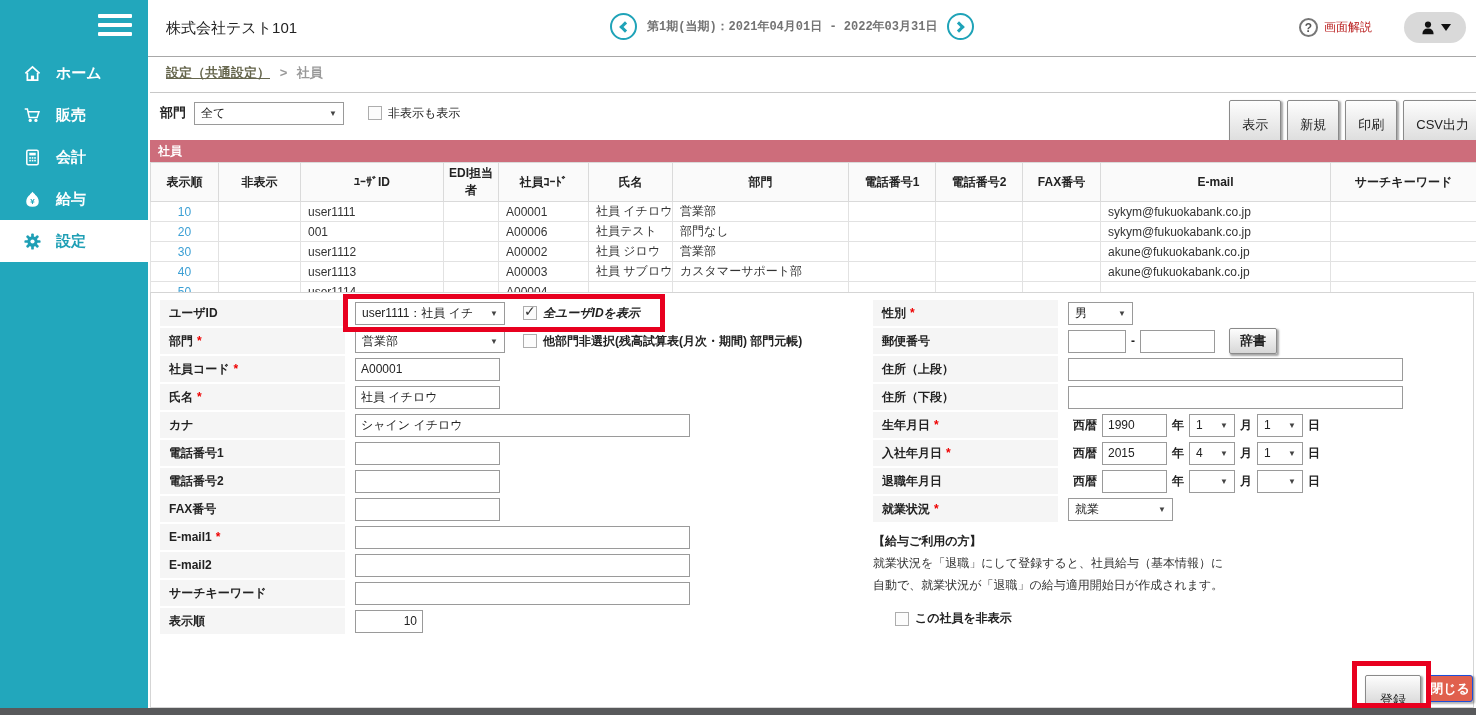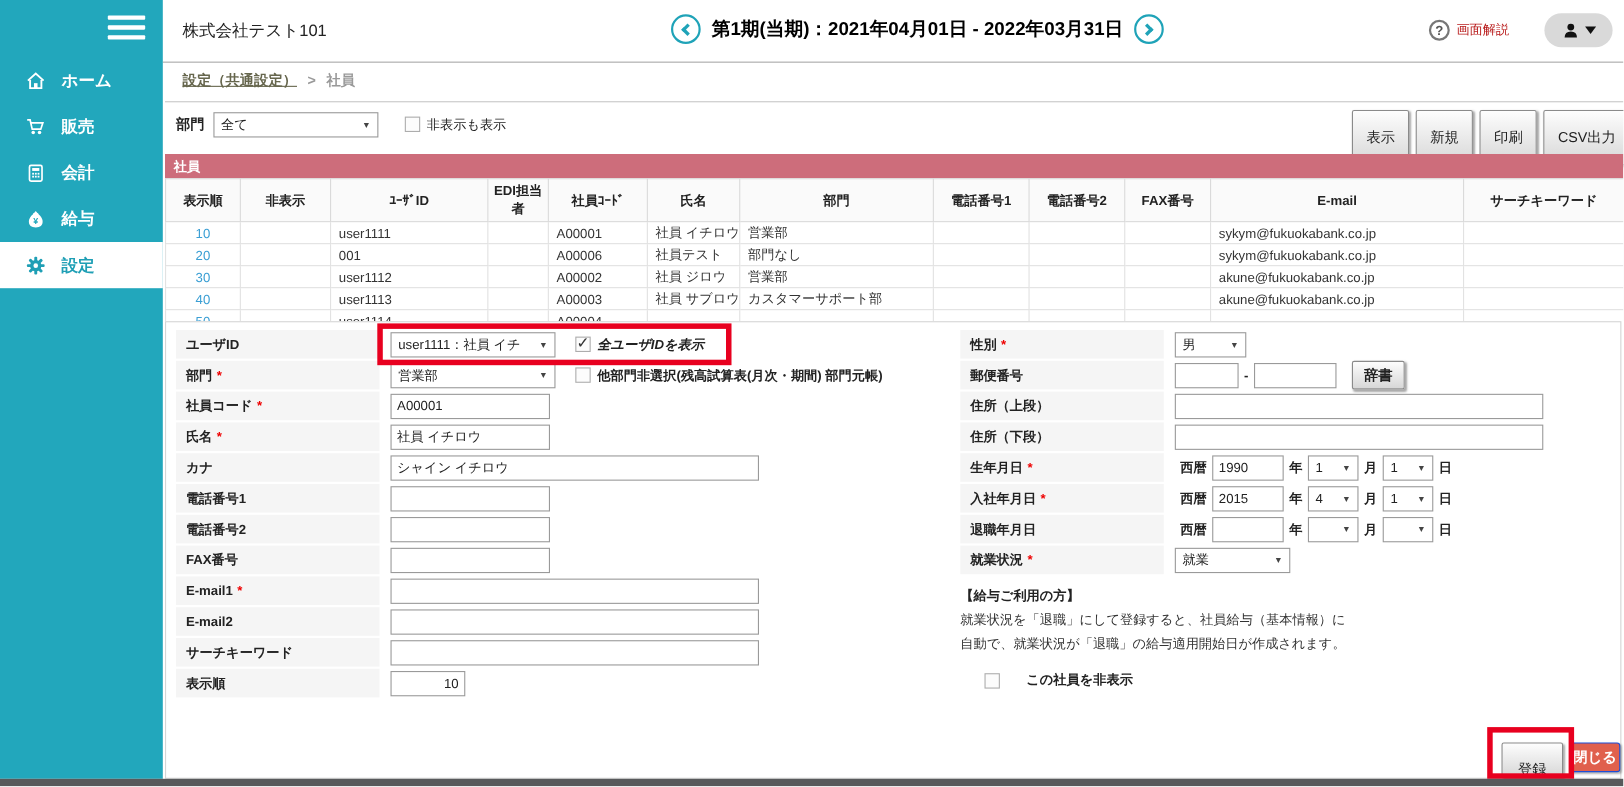--- a/index.html
+++ b/index.html
@@ -16,21 +16,21 @@
   .nav-item.active { background:#fff; color:#1F9FB5; }
 
   
   .topbar { position:absolute; left:148px; top:0; width:1328px; height:57px; background:#fff; border-bottom:1px solid #A8A8A8; }
   .company { position:absolute; left:18px; top:19px; font-size:15px; color:#222; }
   .period { position:absolute; left:462px; top:13px; display:flex; align-items:center; gap:10px; }
   .circ { width:27px; height:27px; border:2px solid #1FA3B8; border-radius:50%; background:#fff; display:flex; align-items:center; justify-content:center; cursor:pointer; }
   .chev { width:8px; height:8px; border-left:3px solid #1FA3B8; border-bottom:3px solid #1FA3B8; }
   .chev.l { transform:rotate(45deg); margin-left:3px; }
   .chev.r { transform:rotate(225deg); margin-right:3px; }
-  .period-text { font-size:17px; font-weight:bold; color:#000000; }
+  .period-text { font-size:12px; font-weight:bold; color:#737373;font-family:Liberation Mono, monospace; }
   .help { position:absolute; right:104px; top:18px; display:flex; align-items:center; gap:6px; cursor:pointer; }
   .qcirc { width:19px; height:19px; border:2px solid #777; border-radius:50%; color:#555; font-size:12px; font-weight:bold; display:flex; align-items:center; justify-content:center; }
   .help-label { font-size:12px; color:#b91c1c; }
   .userpill { position:absolute; right:10px; top:12px; width:62px; height:31px; background:#D9D9D9; border-radius:16px; display:flex; align-items:center; justify-content:center; gap:5px; cursor:pointer; }
   .userpill .tri { width:0; height:0; border-left:5px solid transparent; border-right:5px solid transparent; border-top:7px solid #111; }
 
   
   .breadcrumb { position:absolute; left:166px; top:64px; font-size:13px; font-weight:bold; }
   .bc-parent { color:#66664D; text-decoration:underline; cursor:pointer; }
   .bc-sep { color:#999; margin:0 6px; }
@@ -65,21 +65,21 @@
   .fcol-r { position:absolute; left:722px; top:7px; width:596px; }
   .frow { height:26px; margin-bottom:2px; display:flex; align-items:center; }
   .flabel { width:185px; height:26px; background:#F5F5F5; font-size:12px; font-weight:bold; color:#222; line-height:26px; padding-left:9px; flex-shrink:0; }
   .req { color:#E00; margin-left:4px; }
   .fctl { margin-left:10px; display:flex; align-items:center; }
   .cb-label { font-size:12px; font-weight:bold; color:#222; margin-left:6px; }
   .cb-label.normal { font-weight:normal; }
   .dt { font-size:12px; font-weight:bold; color:#222; margin:0 5px; }
   .note { margin-top:8px; font-size:12px; color:#333; line-height:22px; }
   .note .nt { font-weight:bold; color:#222; }
-  .hide-row { margin-top:14px; margin-left:22px; display:flex; align-items:center;gap:18px; }
+  .hide-row { margin-top:14px; margin-left:22px; display:flex; align-items:center; }
 
   
   .btn-register { position:absolute; left:1365px; top:675px; width:56px; height:27px; z-index:6; }
   .btn-close { position:absolute; left:1427px; top:675px; width:46px; height:27px; background:#E0604D; color:#fff; border:1px solid #1d4ed8; border-radius:3px; box-shadow:1.5px 1.5px 2px rgba(0,0,0,0.3); font-size:13px; font-weight:bold; cursor:pointer; font-family:inherit; padding:0; z-index:6; }
   .redbox { position:absolute; border:5px solid #E8001F; pointer-events:none; z-index:8; }
   .redbox.box1 { left:343px; top:294px; width:322px; height:38px; }
   .redbox.box2 { left:1352px; top:661px; width:79px; height:47px; }
   .bottom-strip { position:absolute; left:0; right:0; bottom:0; height:7px; background:#58595B; z-index:9; }
 </style>
 </head>

